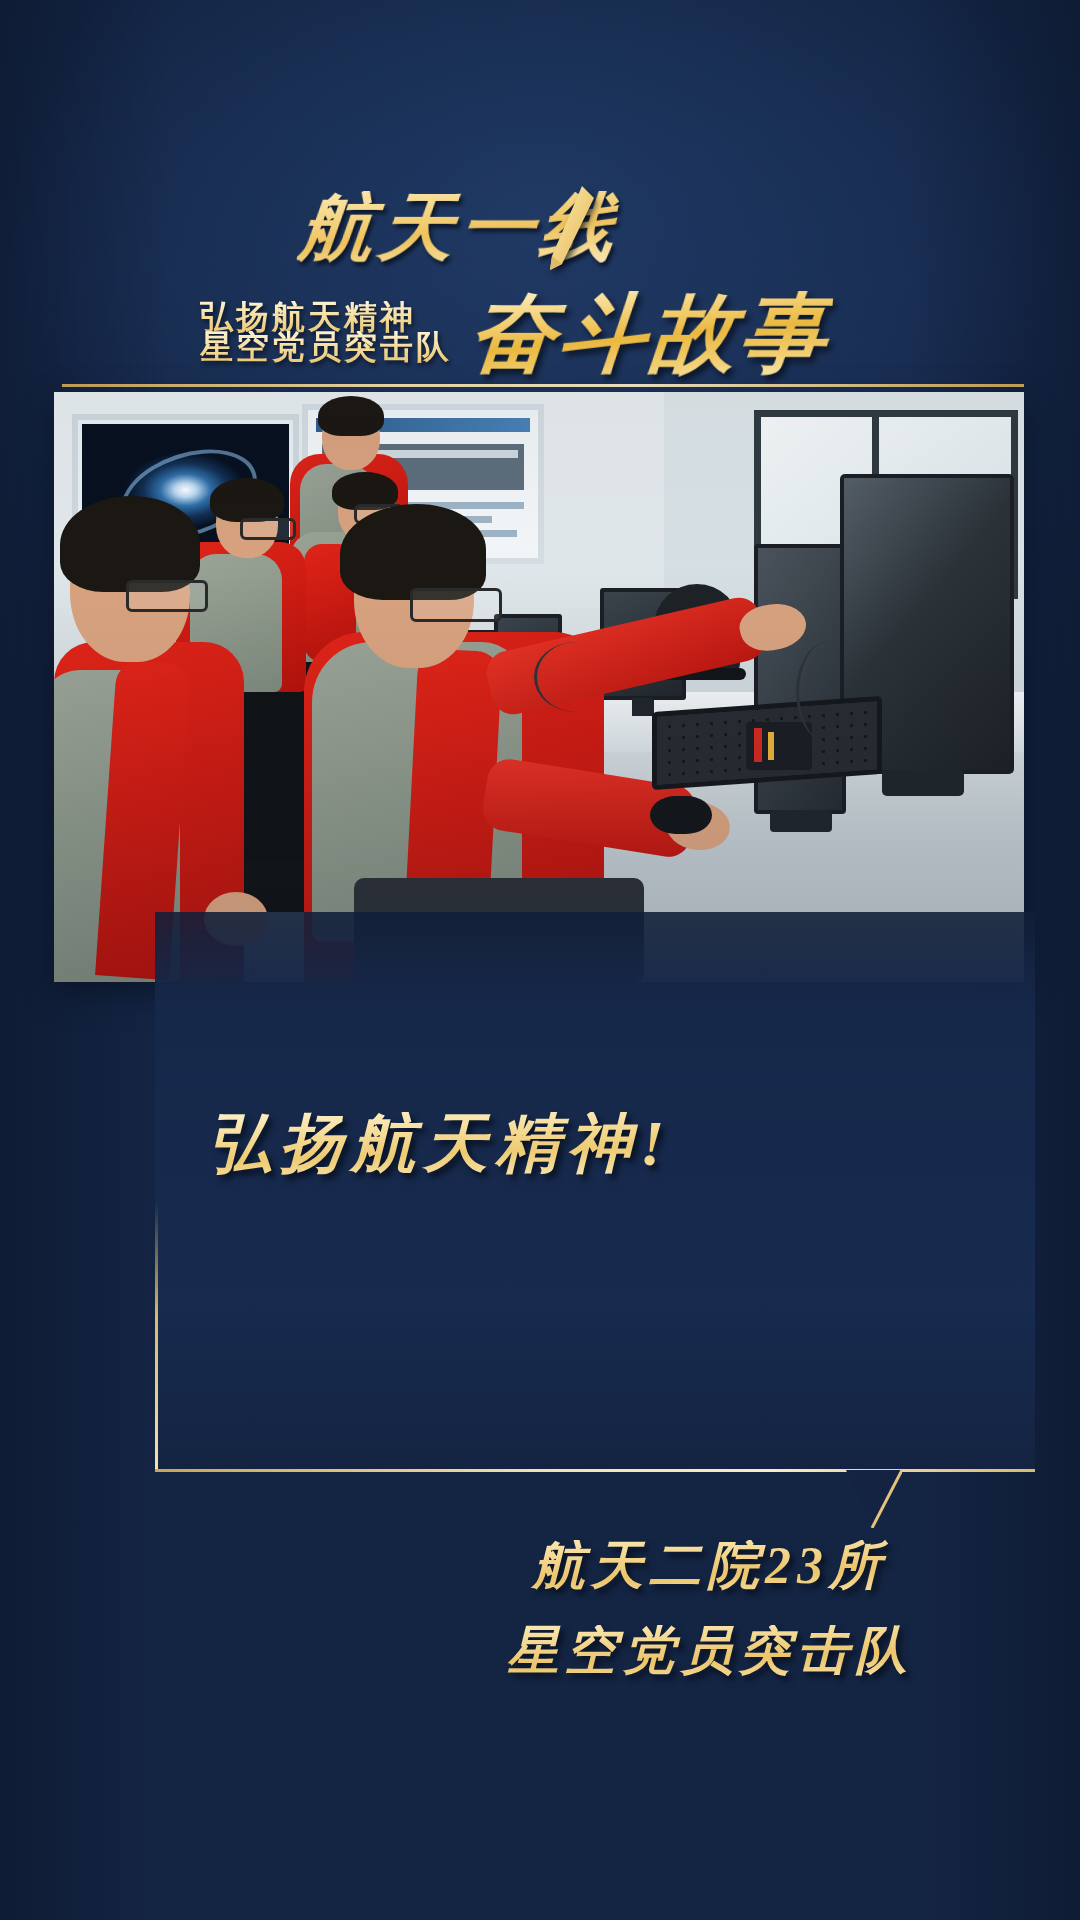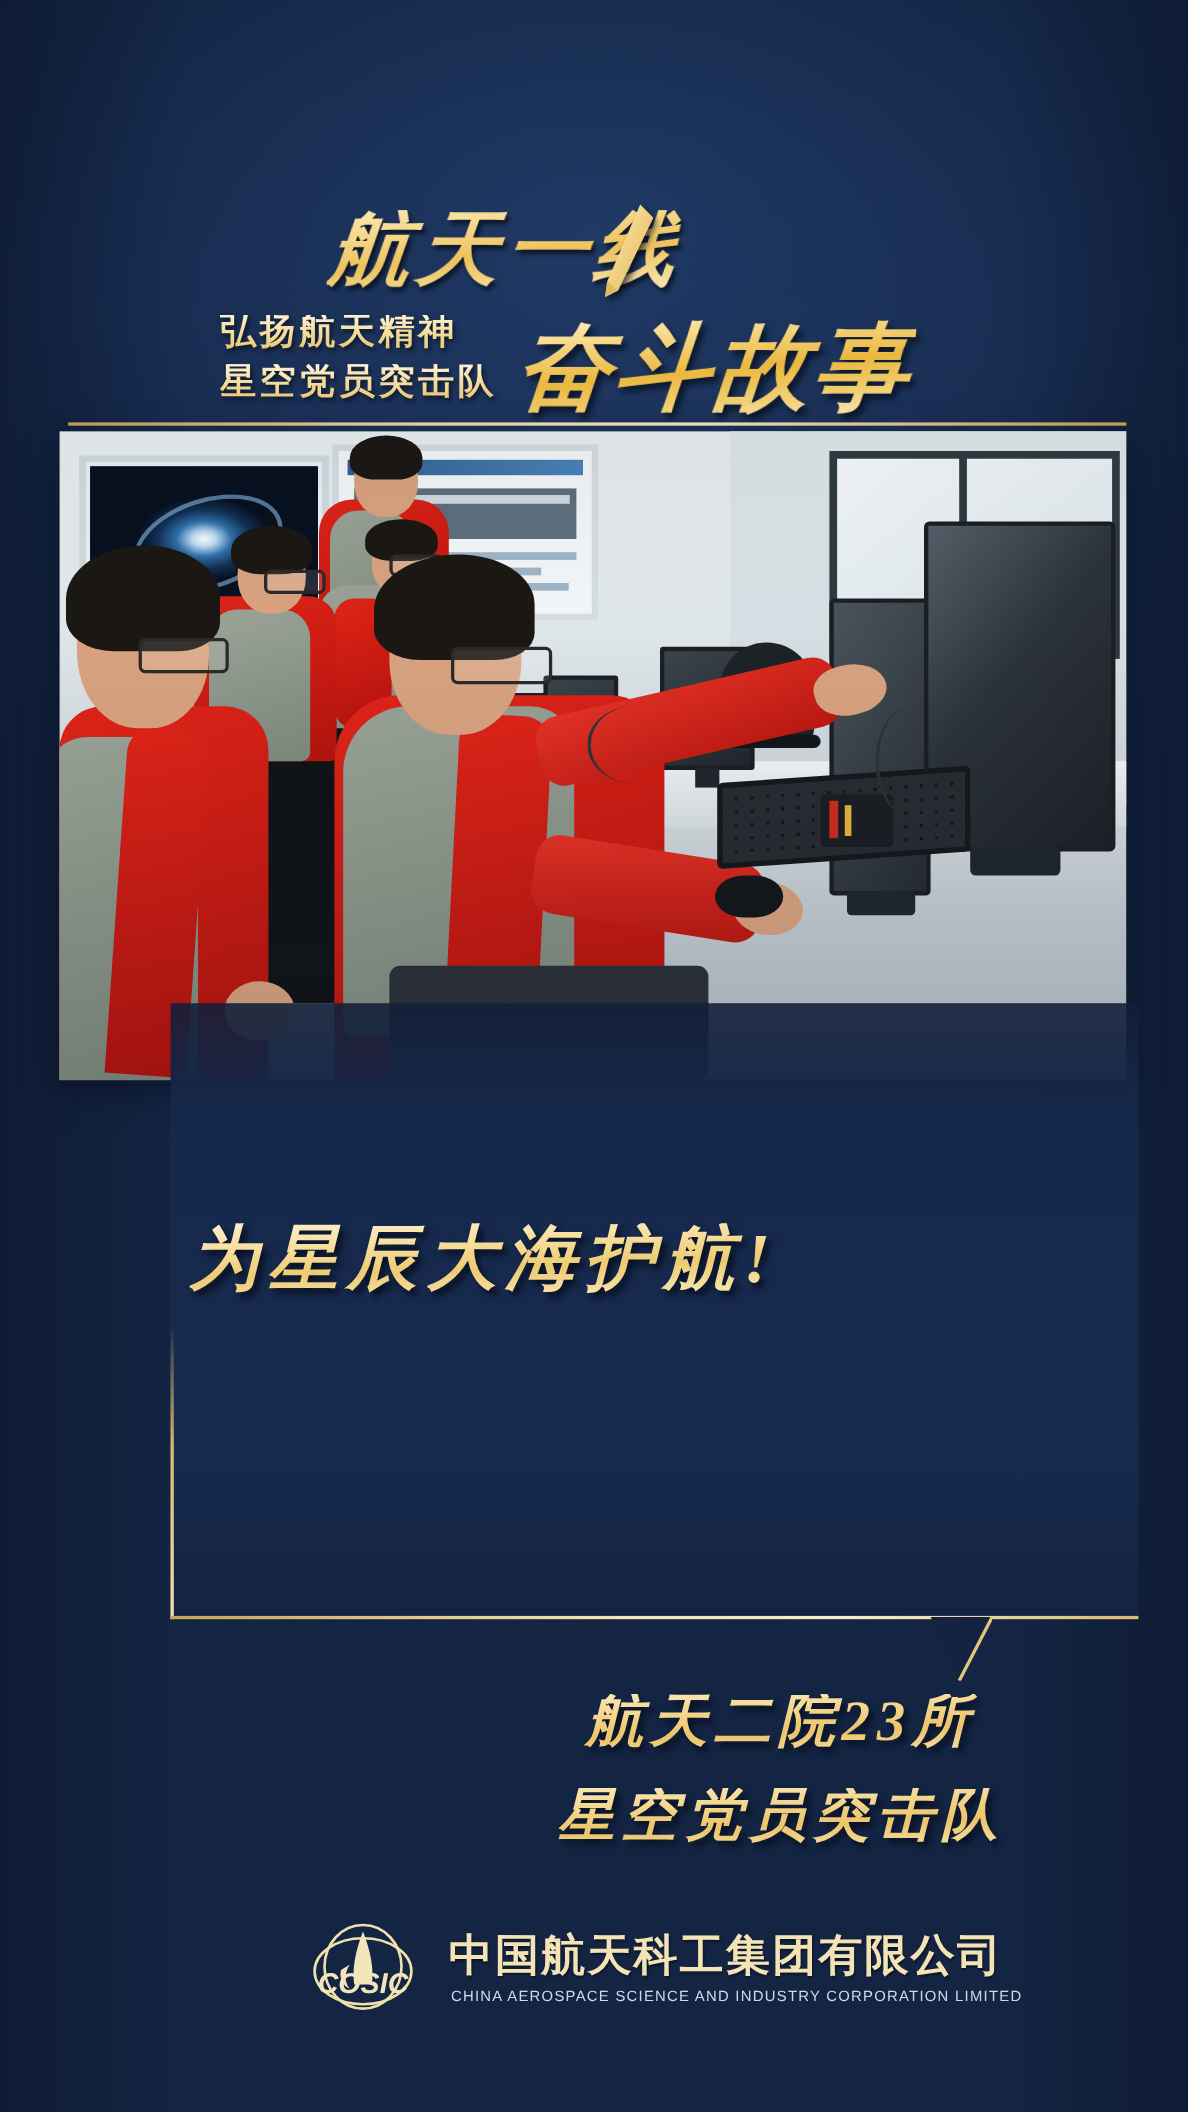--- a/index.html
+++ b/index.html
@@ -51,21 +51,21 @@
     transform:skewX(-5deg);
   }
   .subtitle{
     position:absolute;left:200px;
     font-family:"Liberation Serif","DejaVu Serif",serif;
     font-weight:bold;font-size:33px;letter-spacing:3px;line-height:1;
     background:linear-gradient(180deg,#fdf2d4 0%,#f5dea0 45%,#e9c772 100%);
     -webkit-background-clip:text;background-clip:text;color:transparent;
     filter:drop-shadow(2px 3px 2px rgba(5,12,26,.7));
   }
-  .sub1{top:200px;}
+  .sub1{top:215px;}
   .sub2{top:245px;}
 
   
   .rocket{
     position:absolute;left:538px;top:98px;width:60px;height:92px;
     filter:drop-shadow(3px 4px 3px rgba(5,12,26,.7));
   }
 
   
   .photo-rule{
@@ -349,30 +349,19 @@
   <div class="quotebox">
     <div class="edge-l"></div>
     <div class="edge-b"></div>
   </div>
 
   <svg class="tail" viewBox="0 0 56 58">
     <path d="M0 0 H56 L26 58 Z" fill="#142341"></path>
     <path d="M56 0 L26 58" stroke="#e2c47e" stroke-width="3" fill="none"></path>
   </svg>
 
-  <div class="quote q2">为星辰大海护航!</div>
+  <div class="quote q2">弘扬航天精神!</div>
 
   <div class="attrib a1">航天二院23所</div>
   <div class="attrib a2">星空党员突击队</div>
 
-  <div class="footer">
-    <svg class="logo" viewBox="0 0 100 92">
-      <ellipse cx="50" cy="42" rx="35" ry="38" fill="none" stroke="#f0e0ae" stroke-width="2.4"></ellipse>
-      <ellipse cx="50" cy="46" rx="44" ry="30" fill="none" stroke="#f0e0ae" stroke-width="2.4"></ellipse>
-      <path d="M50 10 C57 28 60 44 58 58 H42 C40 44 43 28 50 10 Z" fill="#f3e5ba"></path>
-      <path d="M38 40 C33 48 33 56 38 62 C32 60 28 52 30 45 Z" fill="#f3e5ba"></path>
-      <text x="50" y="66" font-family="Liberation Sans, sans-serif" font-size="26" font-weight="bold" font-style="italic" fill="#f3e5ba" text-anchor="middle">COSIC</text>
-    </svg>
-    <div class="brand-cn">中国航天科工集团有限公司</div>
-    <div class="brand-en">CHINA AEROSPACE SCIENCE AND INDUSTRY CORPORATION LIMITED</div>
-  </div>
 
 </div>
 
 </body></html>

